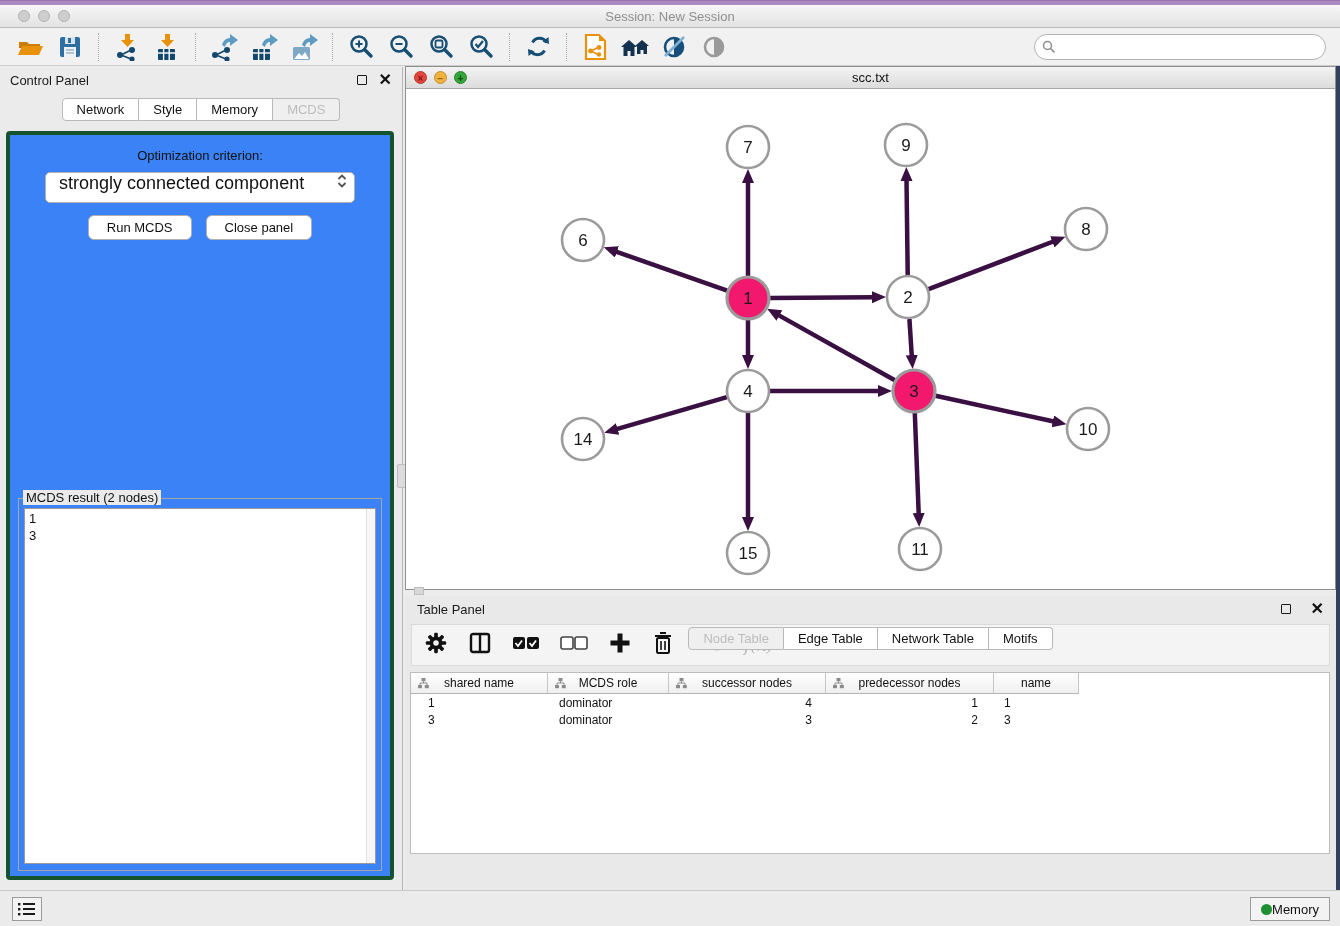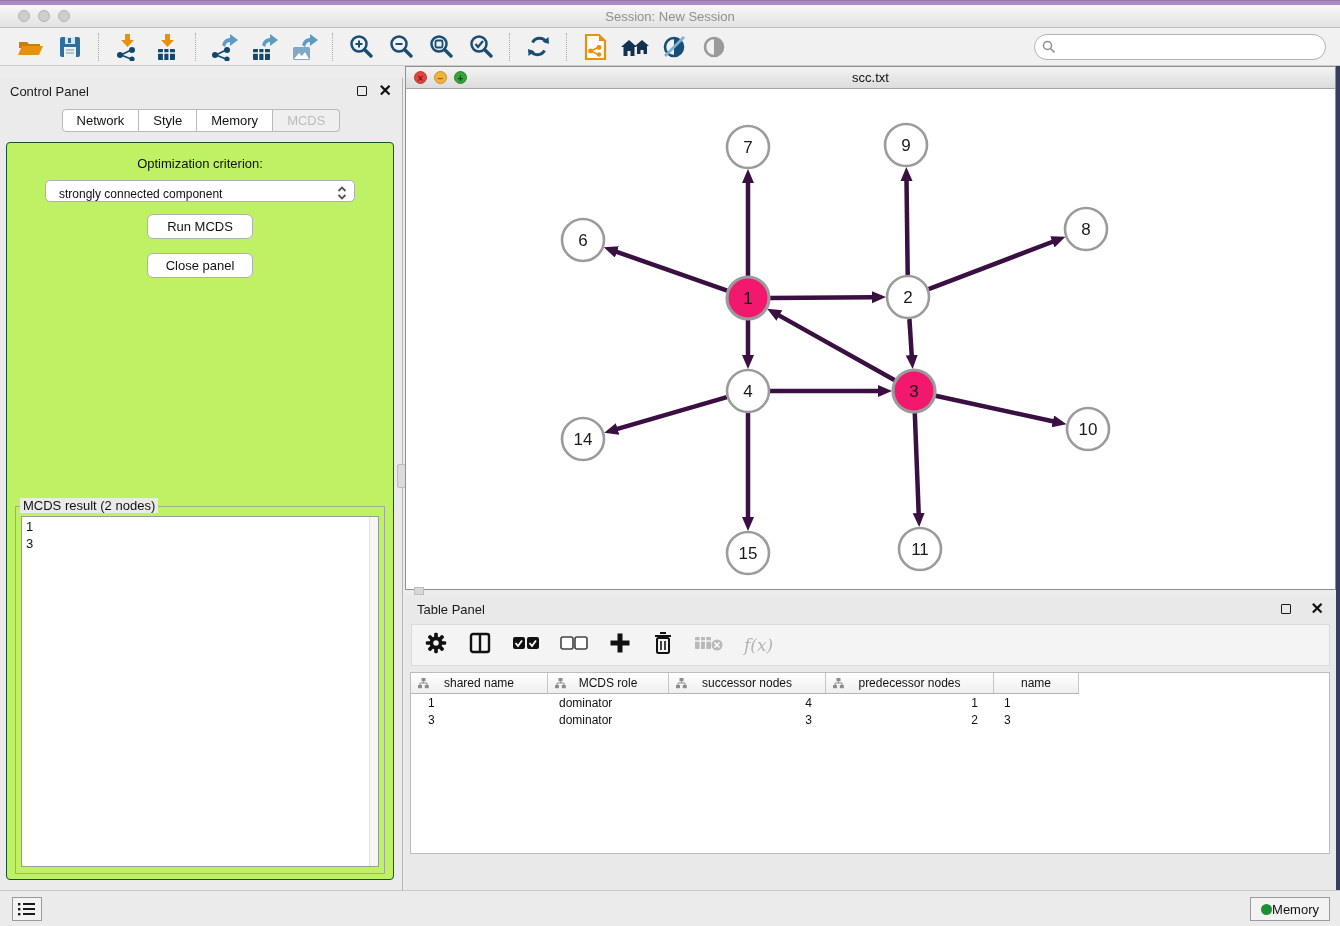--- a/index.html
+++ b/index.html
@@ -24,41 +24,41 @@
   .search-wrap { position:relative; width:292px; height:26px; margin-right:4px; }
   .search-wrap input { width:100%; height:100%; border:1px solid #b3b3b3; border-radius:13px;
     background:#fff; padding:0 10px 0 26px; font-size:13px; outline:none; color:#333; }
   .search-mag { position:absolute; left:8px; top:6px; }
 
   
   .main { position:absolute; top:66px; left:0; right:0; bottom:36px; }
   .right-strip { position:absolute; top:66px; bottom:0; right:0; width:4px; background:#33415f; }
 
   
-  .control-panel { position:absolute; left:0; top:12px; width:403px; bottom:0; background:#ebebeb; border-right:1px solid #b5b5b5; }
+  .control-panel { position:absolute; left:0; top:1px; width:403px; bottom:0; background:#ebebeb; border-right:1px solid #b5b5b5; }
   .panel-header { position:absolute; top:0; left:0; right:0; height:26px; display:flex; align-items:center; padding:0 10px; }
   .panel-title { font-size:13px; color:#1a1a1a; }
   .panel-header .hspace { flex:1; }
   .float-ic { width:10px; height:10px; border:1.6px solid #1a1a1a; border-radius:1px; margin-right:12px; }
   .close-ic { font-size:16px; font-weight:800; color:#111; line-height:10px; }
 
   .seg-tabs { position:absolute; top:31px; left:0; right:0; display:flex; justify-content:center; }
   .seg { height:23px; line-height:21px; background:#fff; border:1px solid #b9b9b9; border-left:none;
     font-size:13px; color:#111; padding:0 14px;text-align:center; }
   .seg:first-child { border-left:1px solid #b9b9b9; border-radius:4px 0 0 4px; }
   .seg:last-child { border-radius:0 4px 4px 0; }
   .seg.active { background:#efefef; color:#bcbcbc; }
 
-  .pane { position:absolute; top:64px; left:6px; right:8px; bottom:10px; background:#bef264;
-    border:1px solid #14532d; border-radius:4px; display:flex; flex-direction:column; align-items:center; }
+  .pane { position:absolute; top:64px; left:6px; right:8px; bottom:10px; background:#3b82f6;
+    border:4px solid #14532d; border-radius:4px; display:flex; flex-direction:column; align-items:center; }
   .opt-label { margin-top:13px; font-size:13px; color:#111; }
-  .dropdown { margin-top:9px; width:310px; height:22px; background:#fff; border:1px solid #b0b0b0;
-    border-radius:5px; display:flex; align-items:flex-end; padding:0 6px 0 13px; font-size:12px; color:#111; }
+  .dropdown { margin-top:9px; width:310px; height:31px; background:#fff; border:1px solid #b0b0b0;
+    border-radius:5px; display:flex; align-items:flex-start; padding:0 6px 0 13px; font-size:18px; color:#111; }
   .dropdown .dval { flex:1; }
-  .btn-row { margin-top:12px; display:flex; gap:14px;flex-direction:column; }
+  .btn-row { margin-top:12px; display:flex; gap:14px; }
   .mac-btn { height:25px; background:#fff; border:1px solid #b0b0b0; border-radius:6px;
     font-size:13px; color:#111; padding:0 18px; line-height:23px; }
 
   .result-box { position:absolute; top:363px; left:8px; right:8px; bottom:5px; border:1px solid #a5a5a5; }
   .result-legend { position:absolute; top:-9px; left:4px; background:#eaeaea; padding:0 3px; font-size:13px; color:#111; }
   .result-text-area { position:absolute; top:9px; left:5px; right:5px; bottom:6px; background:#fff;
     border:1px solid #9a9a9a; font-size:13px; color:#111; line-height:17px; padding:1px 4px; white-space:pre; overflow:hidden; }
   .result-scroll { position:absolute; top:10px; right:6px; bottom:7px; width:9px; background:#f6f6f6; border-left:1px solid #e2e2e2; }
 
   .v-splitter-handle { position:absolute; left:397px; top:398px; width:11px; height:24px;
@@ -537,20 +537,26 @@
             <div class="trow">
               <div class="td c0">3</div>
               <div class="td c1">dominator</div>
               <div class="td c2">3</div>
               <div class="td c3">2</div>
               <div class="td c4">3</div>
             </div>
           </div>
       </div>
 
+      <div class="tp-tabs seg-tabs" style="position:absolute;">
+        <span class="seg active">Node Table</span>
+        <span class="seg">Edge Table</span>
+        <span class="seg">Network Table</span>
+        <span class="seg">Motifs</span>
+      </div>
     </div>
 
   </div>
 
   <div class="right-strip"></div>
 
   <div class="statusbar">
     <div class="list-btn">
       <svg width="18" height="14" viewBox="0 0 18 14">
         <g stroke="#1a1a1a" stroke-width="2">

